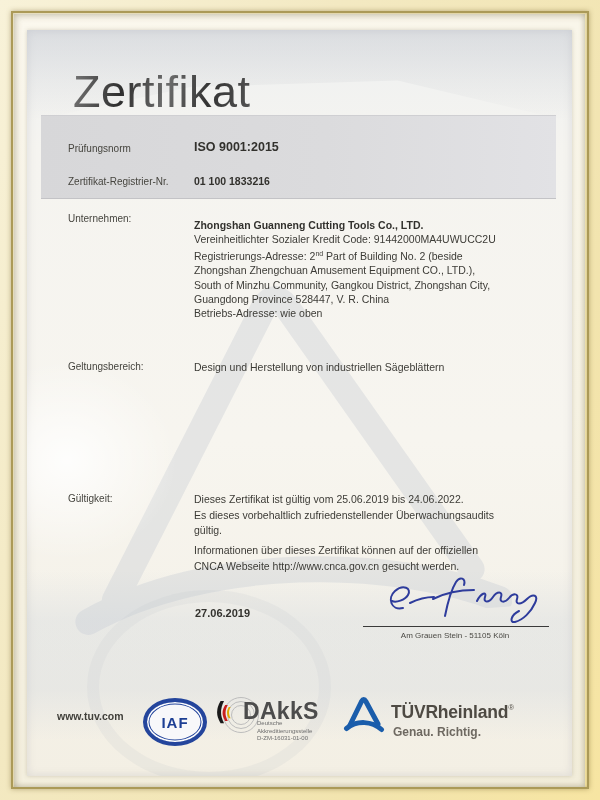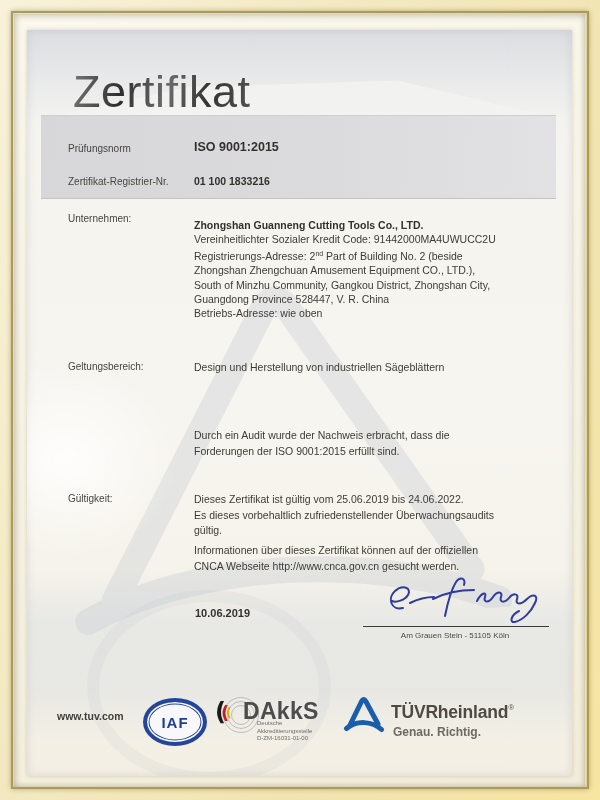--- a/index.html
+++ b/index.html
@@ -130,38 +130,34 @@
       <div><span>Registrierungs-Adresse: 2</span><sup class="nd">nd</sup><span> Part of Building No. 2 (beside</span></div>
       <div>Zhongshan Zhengchuan Amusement Equipment CO., LTD.),</div>
       <div>South of Minzhu Community, Gangkou District, Zhongshan City,</div>
       <div>Guangdong Province 528447, V. R. China</div>
       <div>Betriebs-Adresse: wie oben</div>
     </div>
 
     <div class="lbl" style="left:41px;top:331px;">Geltungsbereich:</div>
     <div class="val" style="left:167px;top:331px;width:380px;">Design und Herstellung von industriellen Sägeblättern</div>
 
-    <div class="para" style="left:167px;top:398px;width:380px;">
-      <div>Durch ein Audit wurde der Nachweis erbracht, dass die</div>
-      <div>Forderungen der ISO 9001:2015 erfüllt sind.</div>
-    </div>
 
     <div class="lbl" style="left:41px;top:463px;">Gültigkeit:</div>
     <div class="para" style="left:167px;top:462px;width:385px;">
       <div>Dieses Zertifikat ist gültig vom 25.06.2019 bis 24.06.2022.</div>
       <div>Es dieses vorbehaltlich zufriedenstellender Überwachungsaudits</div>
       <div>gültig.</div>
     </div>
 
     <div class="para" style="left:167px;top:513px;width:385px;">
       <div>Informationen über dieses Zertifikat können auf der offiziellen</div>
       <div>CNCA Webseite http://www.cnca.gov.cn gesucht werden.</div>
     </div>
 
-    <div class="date">10.06.2019</div>
+    <div class="date">27.06.2019</div>
     <svg class="sig-svg" viewBox="0 0 168 52">
       <g fill="none" stroke="#2e3c9c" stroke-width="2" stroke-linecap="round">
         <path d="M24,32 C12,35 8,22 16,15 C24,8 33,12 29,19 C26,24 17,27 13,25 M31,27 C39,23 48,21 55,21"></path>
         <path d="M66,40 C68,30 72,14 77,6 C81,0 87,2 85,9 M54,23 C66,17 82,14 95,14"></path>
         <path d="M98,25 C102,17 108,15 106,21 C104,27 110,27 114,21 C118,15 124,15 122,21 C120,27 126,27 130,22 C134,17 140,17 138,23 C136,29 142,29 148,23 C154,17 160,19 156,27 C152,36 144,44 136,46 C130,47 132,39 140,35"></path>
       </g>
     </svg>
     <div class="sig-line"></div>
     <div class="sig-org">
       <div>Am Grauen Stein - 51105 Köln</div>

